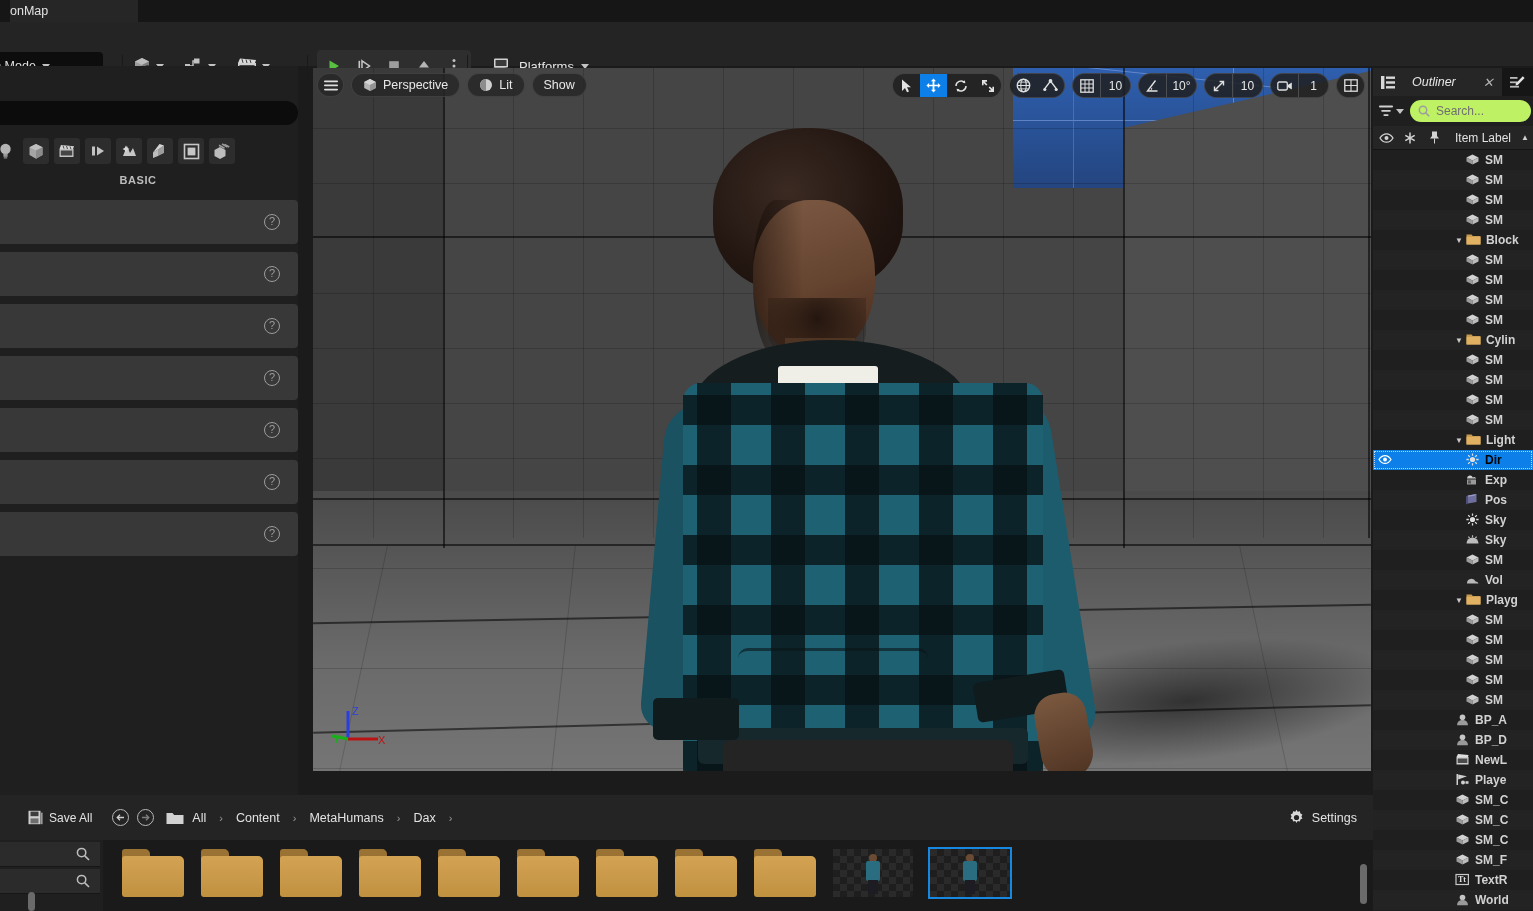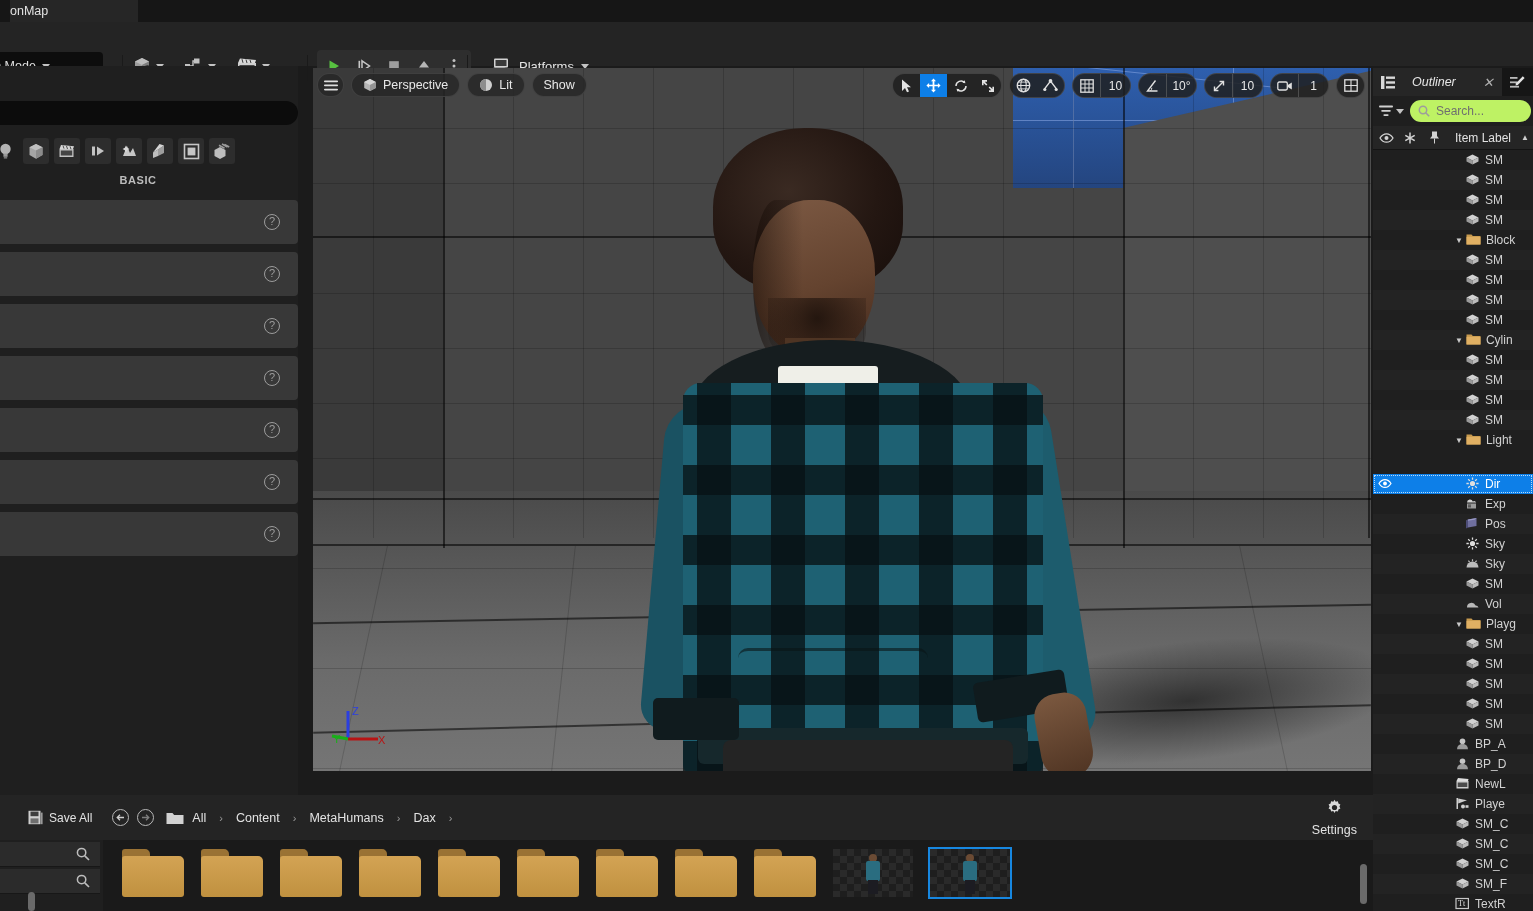--- a/index.html
+++ b/index.html
@@ -250,46 +250,46 @@
     flex: 1; height: 22px; background: #bef264; border-radius: 11px;
     display: flex; align-items: center; gap: 6px; padding: 0 8px;
     font-size: 12px; color: #6f6f6f;
   }
   .ol-head {
     display: flex; align-items: center; height: 24px; background: #252525;
     border-bottom: 1px solid #141414; padding-left: 4px; gap: 6px;
   }
   .ol-head .c { width: 18px; display: flex; justify-content: center; color: #cfcfcf; }
   .ol-head .lbl { font-size: 12px; color: #e2e2e2; margin-left: 6px; }
-  .ol-rows { height: 760px; overflow: hidden; }
+  .ol-rows { height: 760px; overflow: hidden; font-weight: bold; }
   .ol-row {
     display: flex; align-items: center; height: 20px; font-size: 12px;
     color: #d2d2d2; white-space: nowrap; padding-left: 4px;
   }
   .ol-row.alt { background: #232323; }
-  .ol-row.sel { background: #0d7fe8; color: #ffffff; outline: 1px dotted rgba(255,255,255,.7); outline-offset: -2px; margin-top: 24px;}
+  .ol-row.sel { background: #0d7fe8; color: #000000; outline: 1px dotted rgba(255,255,255,.7); outline-offset: -2px;}
   .ol-row .eye { width: 16px; text-align: center; font-size: 10px; color: #cfcfcf; }
   .ol-row .ind { display: inline-block; }
   .ol-row .tri { color: #c9c9c9; font-size: 8px; margin-right: 3px; }
   .ol-ico { width: 16px; height: 14px; margin-right: 4px; flex: none; }
 
   
   .bottombar {
     position: absolute; left: 0; top: 795px; width: 1373px; height: 45px;
     background: #242424; display: flex; align-items: center; gap: 8px;
     padding-left: 4px;
   }
   .bb-item { display: flex; align-items: center; gap: 6px; font-size: 12px; color: #e2e2e2; padding: 0 6px; height: 28px; border-radius: 3px;}
   .bb-circ {
     width: 17px; height: 17px; border-radius: 50%; border: 1.5px solid #b8b8b8;
     display: flex; align-items: center; justify-content: center; color: #cfcfcf; font-size: 10px;
   }
   .crumb { font-size: 12.5px; color: #e3e3e3; }
   .crumb-sep { color: #9a9a9a; font-size: 11px; margin: 0 5px; }
-  .bb-settings { position: absolute; right: 16px; display: flex; align-items: center; gap: 7px; font-size: 12.5px; color: #e3e3e3; flex-direction: column; }
+  .bb-settings { position: absolute; right: 16px; display: flex; align-items: center; gap: 7px; font-size: 12.5px; color: #e3e3e3; }
 
   
   .cb { position: absolute; left: 0; top: 840px; width: 1373px; height: 71px; background: #1f1f1f; }
   .cb-left { position: absolute; left: -60px; top: 0; width: 160px; height: 71px; background: #1f1f1f; }
   .cb-srow {
     position: absolute; left: 0; width: 160px; height: 25px; background: #2b2b2b;
     border-bottom: 1px solid #171717; display: flex; align-items: center; justify-content: flex-end; padding-right: 10px;
   }
   .cb-main { position: absolute; left: 103px; top: 0; width: 1270px; height: 71px; background: #1a1a1a; }
   .cb-toolrow { display: flex; align-items: center; gap: 8px; height: 30px; padding: 3px 6px 0 12px; }

